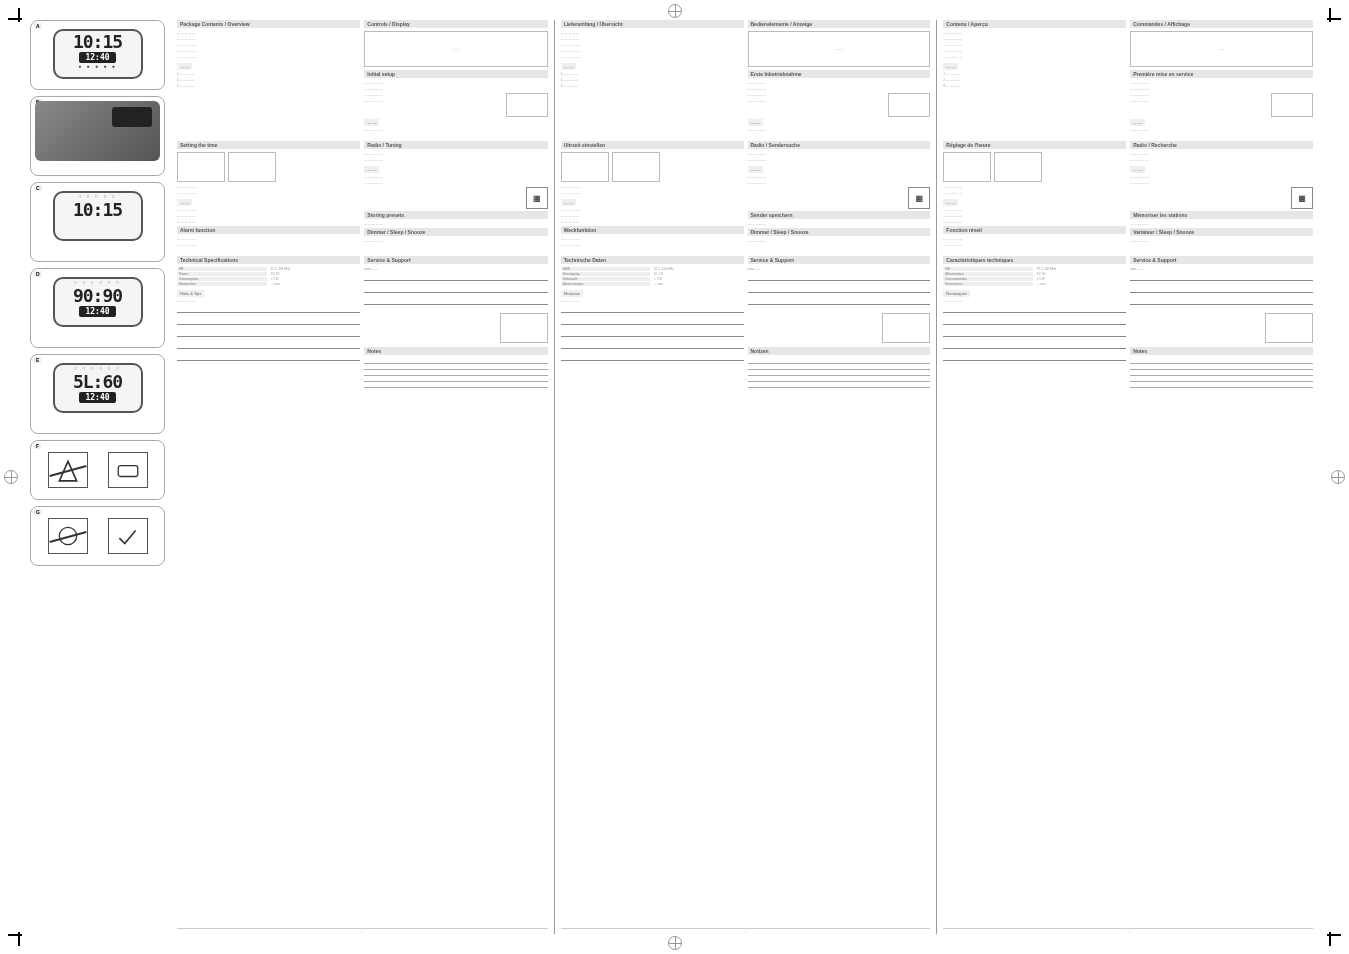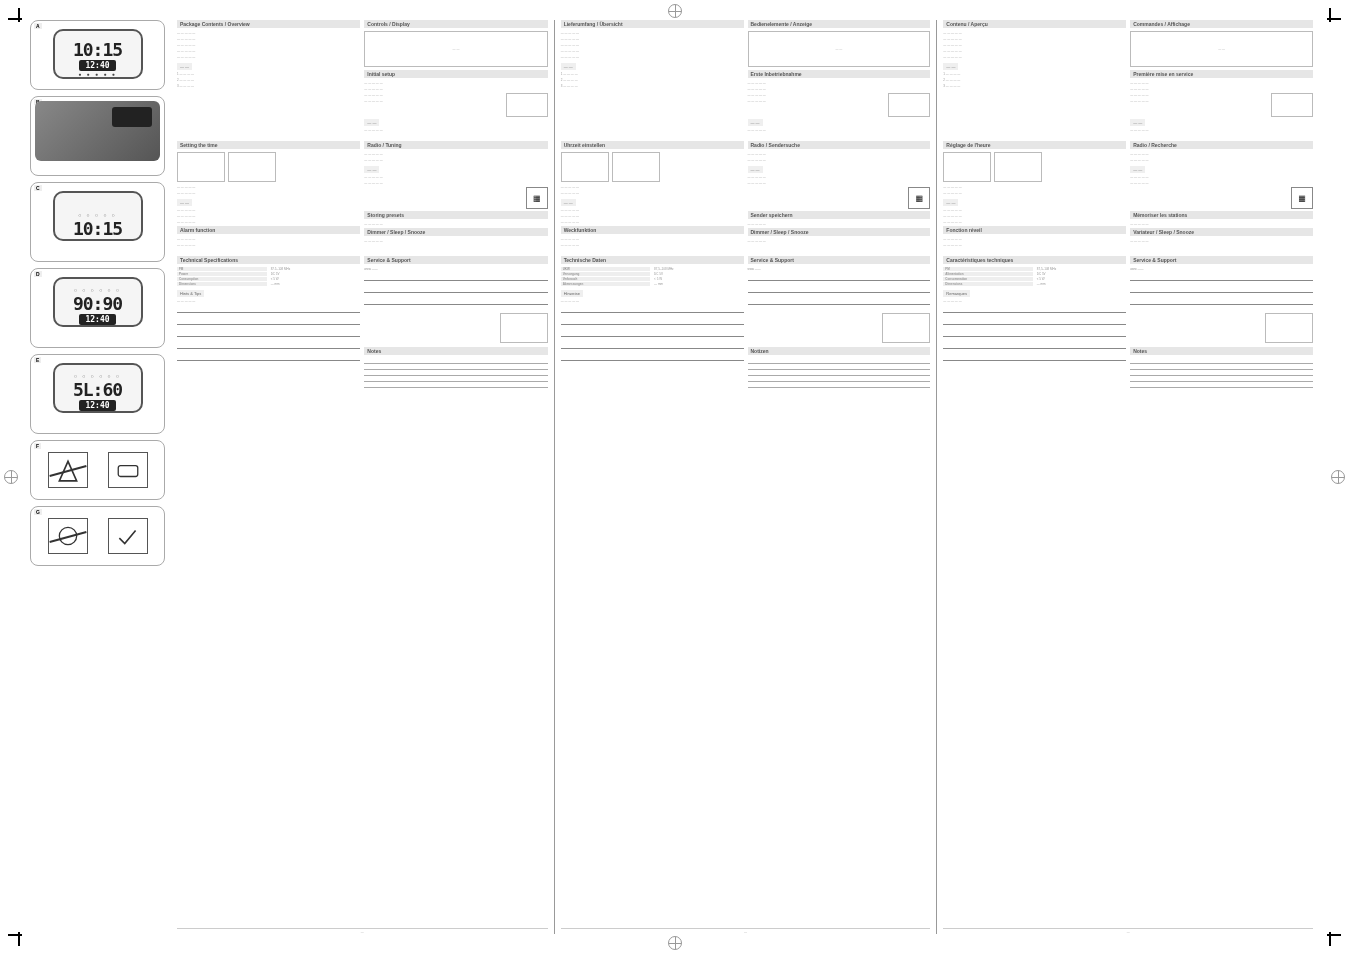--- a/index.html
+++ b/index.html
@@ -34,21 +34,21 @@
   
   
   .figcol { width: 135px; margin-left: 30px; margin-top: 20px; display: flex; flex-direction: column; gap: 6px; }
   .figbox { border: 1px solid #aaa; border-radius: 8px; background: #fff; padding: 4px; position: relative; }
   .figbox.tall { height: 70px; }
   .figbox.med { height: 80px; }
   .figbox.double { height: 60px; display: flex; gap: 20px; align-items: center; justify-content: center; }
   .figlabel { position: absolute; top: 2px; left: 3px; font-size: 5px; font-weight: bold; background: #eee; padding: 0 2px; }
   
   
-  .lcd { width: 90px; height: 50px; margin: 4px auto; border: 2px solid #555; border-radius: 10px; background: #f5f5f5; display: flex; flex-direction: column; align-items: center; justify-content: flex-end; }
+  .lcd { width: 90px; height: 50px; margin: 4px auto; border: 2px solid #555; border-radius: 10px; background: #f5f5f5; display: flex; flex-direction: column; align-items: center; justify-content: flex-start; }
   .lcd-time { font-family: monospace; font-weight: 900; font-size: 18px; letter-spacing: -1px; color: #222; }
   .lcd-sub { background: #222; color: #fff; font-family: monospace; font-weight: bold; font-size: 8px; padding: 1px 6px; border-radius: 2px; }
   .lcd-icons { font-size: 5px; color: #444; letter-spacing: 2px; }
   
   .device-3d { width: 100%; height: 60px; background: linear-gradient(135deg,#888,#555); border-radius: 6px; position: relative; }
   .device-3d::after { content:''; position:absolute; right:8px; top:6px; width:40px; height:20px; background:#222; border-radius:3px; }
   
   .warn-ico { width: 40px; height: 36px; border: 1px solid #555; display:inline-flex; align-items:center; justify-content:center; font-size:20px; color:#333; }
   .warn-cross { position:relative; }
   .warn-cross::after { content:''; position:absolute; width:100%; height:2px; background:#333; top:50%; left:0; transform:rotate(-15deg); }

